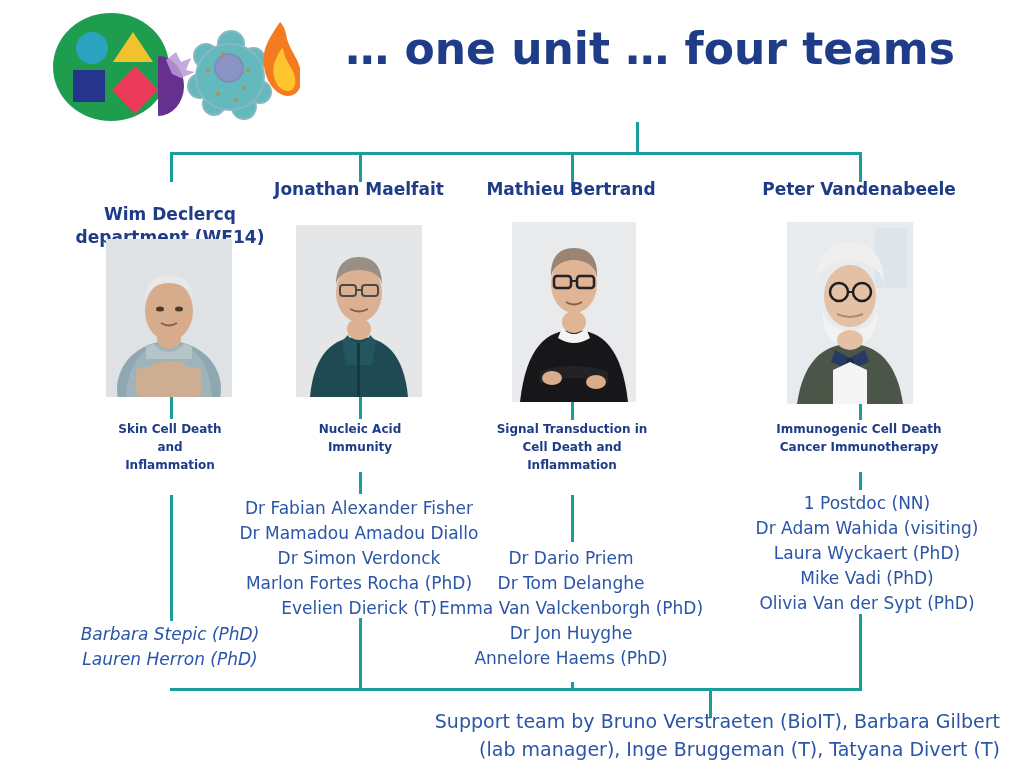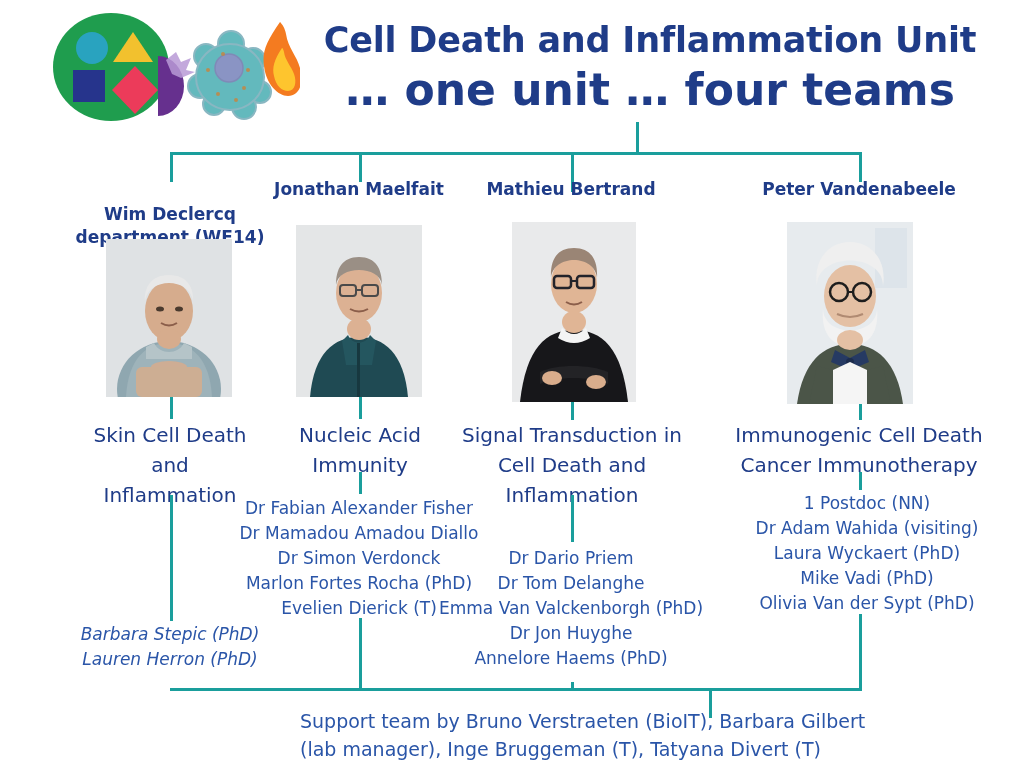--- a/index.html
+++ b/index.html
@@ -69,40 +69,40 @@
     background: #d9dde0;
     overflow: hidden;
     border: 0;
   }
   .photo .pbg {
     position: absolute;
     inset: 0;
   }
   .team-title {
     position: absolute;
-    font-size: 20px;
-    font-weight: normal;
+    font-size: 12px;
+    font-weight: bold;
     color: #1f3c88;
     line-height: 1.5;
     text-align: center;
   }
   .members {
     position: absolute;
     font-size: 17px;
     color: #2a55a8;
     line-height: 1.47;
     text-align: center;
     font-weight: normal;
   }
   .support {
     position: absolute;
     left: 300px;
     top: 708px;
     width: 700px;
-    text-align: left;
+    text-align: right;
     font-size: 19px;
     color: #2a55a8;
     line-height: 1.45;
   }
 </style>
 </head>
 <body>
 
 <div class="stage">
 
@@ -138,21 +138,20 @@
         <circle cx="175" cy="46" r="2"></circle>
           <circle cx="188" cy="92" r="2"></circle>
       </g>
 
       <path d="M232 14 C218 34 214 44 216 58 C218 76 230 88 240 88 C252 88 256 74 252 60 C249 48 240 40 238 26 C237 20 234 16 232 14 Z" fill="#f47b20"></path>
       <path d="M234 40 C226 52 224 60 226 68 C228 78 234 83 240 83 C247 83 249 74 246 66 C243 58 237 52 236 44 C235 41 235 40 234 40 Z" fill="#fec52e"></path>
     </svg>
   </div>
 
   <div class="title-block">
-    <div class="title-line1">Cell Death and Inflammation Unit</div>
     <div class="title-line2">… one unit … four teams</div>
   </div>
 
   <div class="conn v" style="left:636px; top:122px; height:32px;"></div>
   <div class="conn h" style="left:170px; top:152px; width:692px;"></div>
   <div class="conn v" style="left:170px; top:152px; height:30px;"></div>
   <div class="conn v" style="left:359px; top:152px; height:30px;"></div>
   <div class="conn v" style="left:571px; top:152px; height:40px;"></div>
   <div class="conn v" style="left:859px; top:152px; height:30px;"></div>
 

